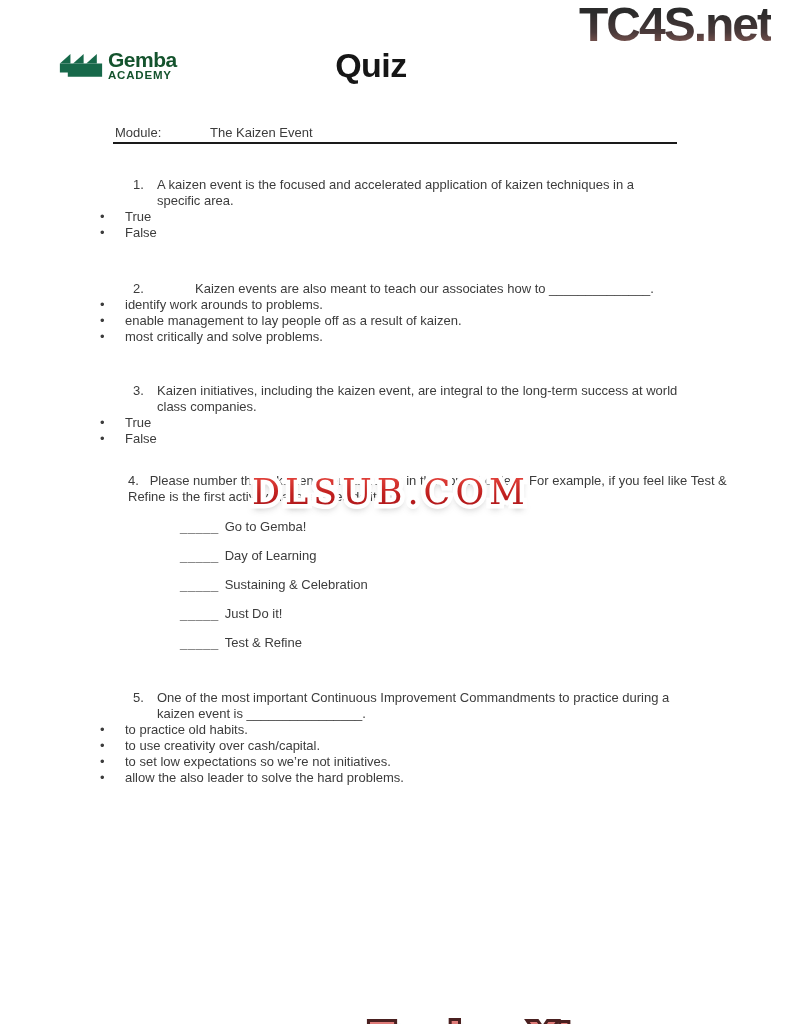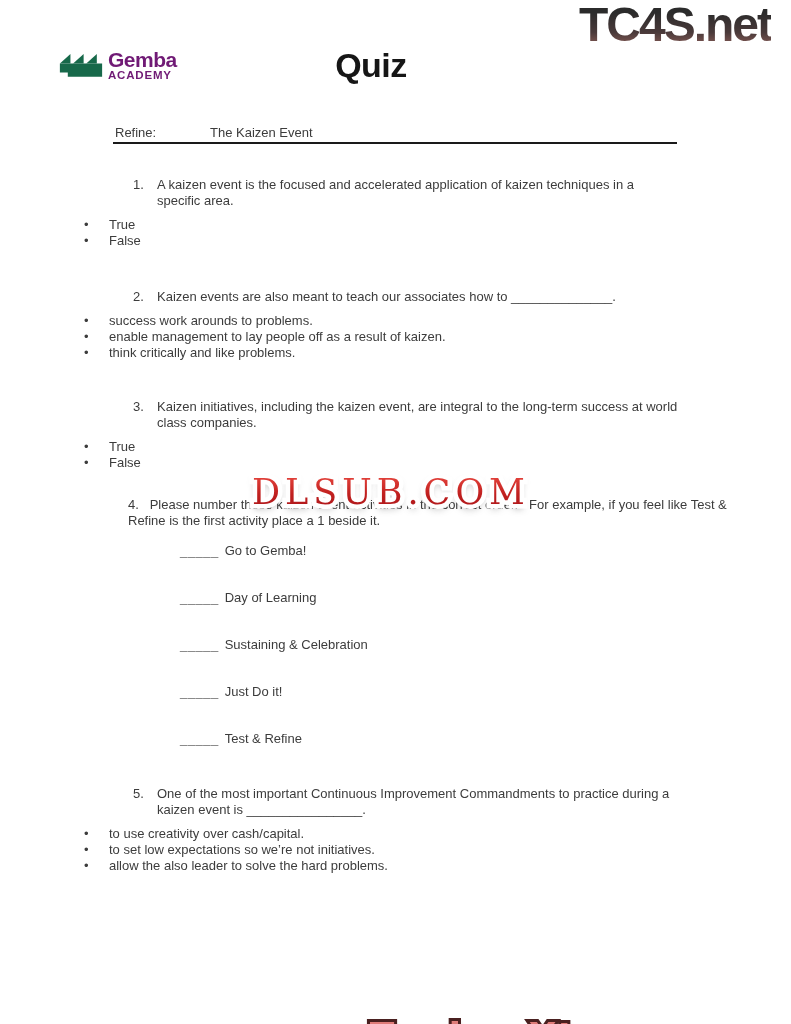--- a/index.html
+++ b/index.html
@@ -59,55 +59,55 @@
     -webkit-background-clip:text;background-clip:text;
     -webkit-text-fill-color:transparent;
   }
 
   
   .logo{
     position:absolute;left:59px;top:50px;z-index:2;
     display:flex;align-items:flex-start;
   }
   .logo svg{display:block;margin-top:1px;}
-  .logo-text{margin-left:5px;color:#701a75;}
+  .logo-text{margin-left:5px;color:#14532d;}
   .logo-name{font-weight:bold;font-size:21px;line-height:19px;letter-spacing:-0.5px;}
   .logo-sub{font-weight:bold;font-size:11.5px;line-height:12px;letter-spacing:0.8px;}
   .doc-title{
     position:absolute;left:0;top:48px;width:742px;z-index:2;
     text-align:center;font-weight:bold;font-size:34px;line-height:34px;color:#161616;
     letter-spacing:-0.5px;
   }
 
   
   .content{position:relative;z-index:1;}
   .meta{margin:125px 0 0 115px;}
   .meta-row{line-height:16px;}
   .meta-label{display:inline-block;width:95px;}
   .rule{margin:1px 0 0 113px;width:564px;height:2px;background:#1a1a1a;}
 
   .q{display:flex;margin-left:133px;}
   .qnum{width:24px;flex-shrink:0;}
   .q1{margin-top:33px;} .q1 .qtext{width:500px;}
-  .q2{margin-top:40px;} .q2 .qtext{width:560px;}
+  .q2{margin-top:40px;} .q2 .qtext{width:560px;margin-left:38px;}
   .q3{margin-top:38px;} .q3 .qtext{width:530px;}
   .q5{margin-top:39px;} .q5 .qtext{width:515px;}
 
-  ul.opts{list-style:none;margin:8px;padding:0 0 0 76px;}
+  ul.opts{list-style:none;margin:0;padding:0 0 0 100px;}
   ul.opts li{position:relative;padding-left:25px;line-height:16px;}
   ul.opts li::before{content:"\2022";position:absolute;left:0;top:0;font-size:13px;}
   .opts1{margin-top:12px;}
   .opts2{margin-top:11px;}
   .opts3{margin-top:15px;}
   .opts5{margin-top:11px;}
 
   .q4para{margin:26px 0 0 128px;width:615px;}
   .q4items{margin:14px 0 0 180px;}
   .q4row{line-height:16px;}
-  .q4row + .q4row{margin-top:31px;}
+  .q4row + .q4row{margin-top:13px;}
   .blankline{color:#737373;letter-spacing:0.5px;}
   .q4label{margin-left:6px;}
 </style>
 </head>
 <body>
 
 <div class="page">
 
   <div class="wm-top">TC4S.net</div>
 
@@ -135,42 +135,42 @@
       <div class="logo-sub">ACADEMY</div>
     </div>
   </div>
 
   <div class="doc-title">Quiz</div>
 
   <div class="content">
 
     <div class="meta">
       <div class="meta-row">
-        <span class="meta-label">Refine:</span><span>The Kaizen Event</span>
+        <span class="meta-label">Module:</span><span>The Kaizen Event</span>
       </div>
     </div>
     <div class="rule"></div>
 
     <div class="q q1">
       <span class="qnum">1.</span>
       <span class="qtext">A kaizen event is the focused and accelerated application of kaizen techniques in a specific area.</span>
     </div>
     <ul class="opts opts1">
       <li>True</li>
       <li>False</li>
     </ul>
 
     <div class="q q2">
       <span class="qnum">2.</span>
       <span class="qtext">Kaizen events are also meant to teach our associates how to ______________.</span>
     </div>
     <ul class="opts opts2">
-      <li>success work arounds to problems.</li>
+      <li>identify work arounds to problems.</li>
       <li>enable management to lay people off as a result of kaizen.</li>
-      <li>think critically and like problems.</li>
+      <li>most critically and solve problems.</li>
     </ul>
 
     <div class="q q3">
       <span class="qnum">3.</span>
       <span class="qtext">Kaizen initiatives, including the kaizen event, are integral to the long-term success at world class companies.</span>
     </div>
     <ul class="opts opts3">
       <li>True</li>
       <li>False</li>
     </ul>
@@ -194,19 +194,20 @@
       <div class="q4row">
         <span class="blankline">_____</span><span class="q4label">Test &amp; Refine</span>
       </div>
     </div>
 
     <div class="q q5">
       <span class="qnum">5.</span>
       <span class="qtext">One of the most important Continuous Improvement Commandments to practice during a kaizen event is ________________.</span>
     </div>
     <ul class="opts opts5">
+      <li>to practice old habits.</li>
       <li>to use creativity over cash/capital.</li>
       <li>to set low expectations so we’re not initiatives.</li>
       <li>allow the also leader to solve the hard problems.</li>
     </ul>
 
   </div>
 </div>
 
 </body></html>

